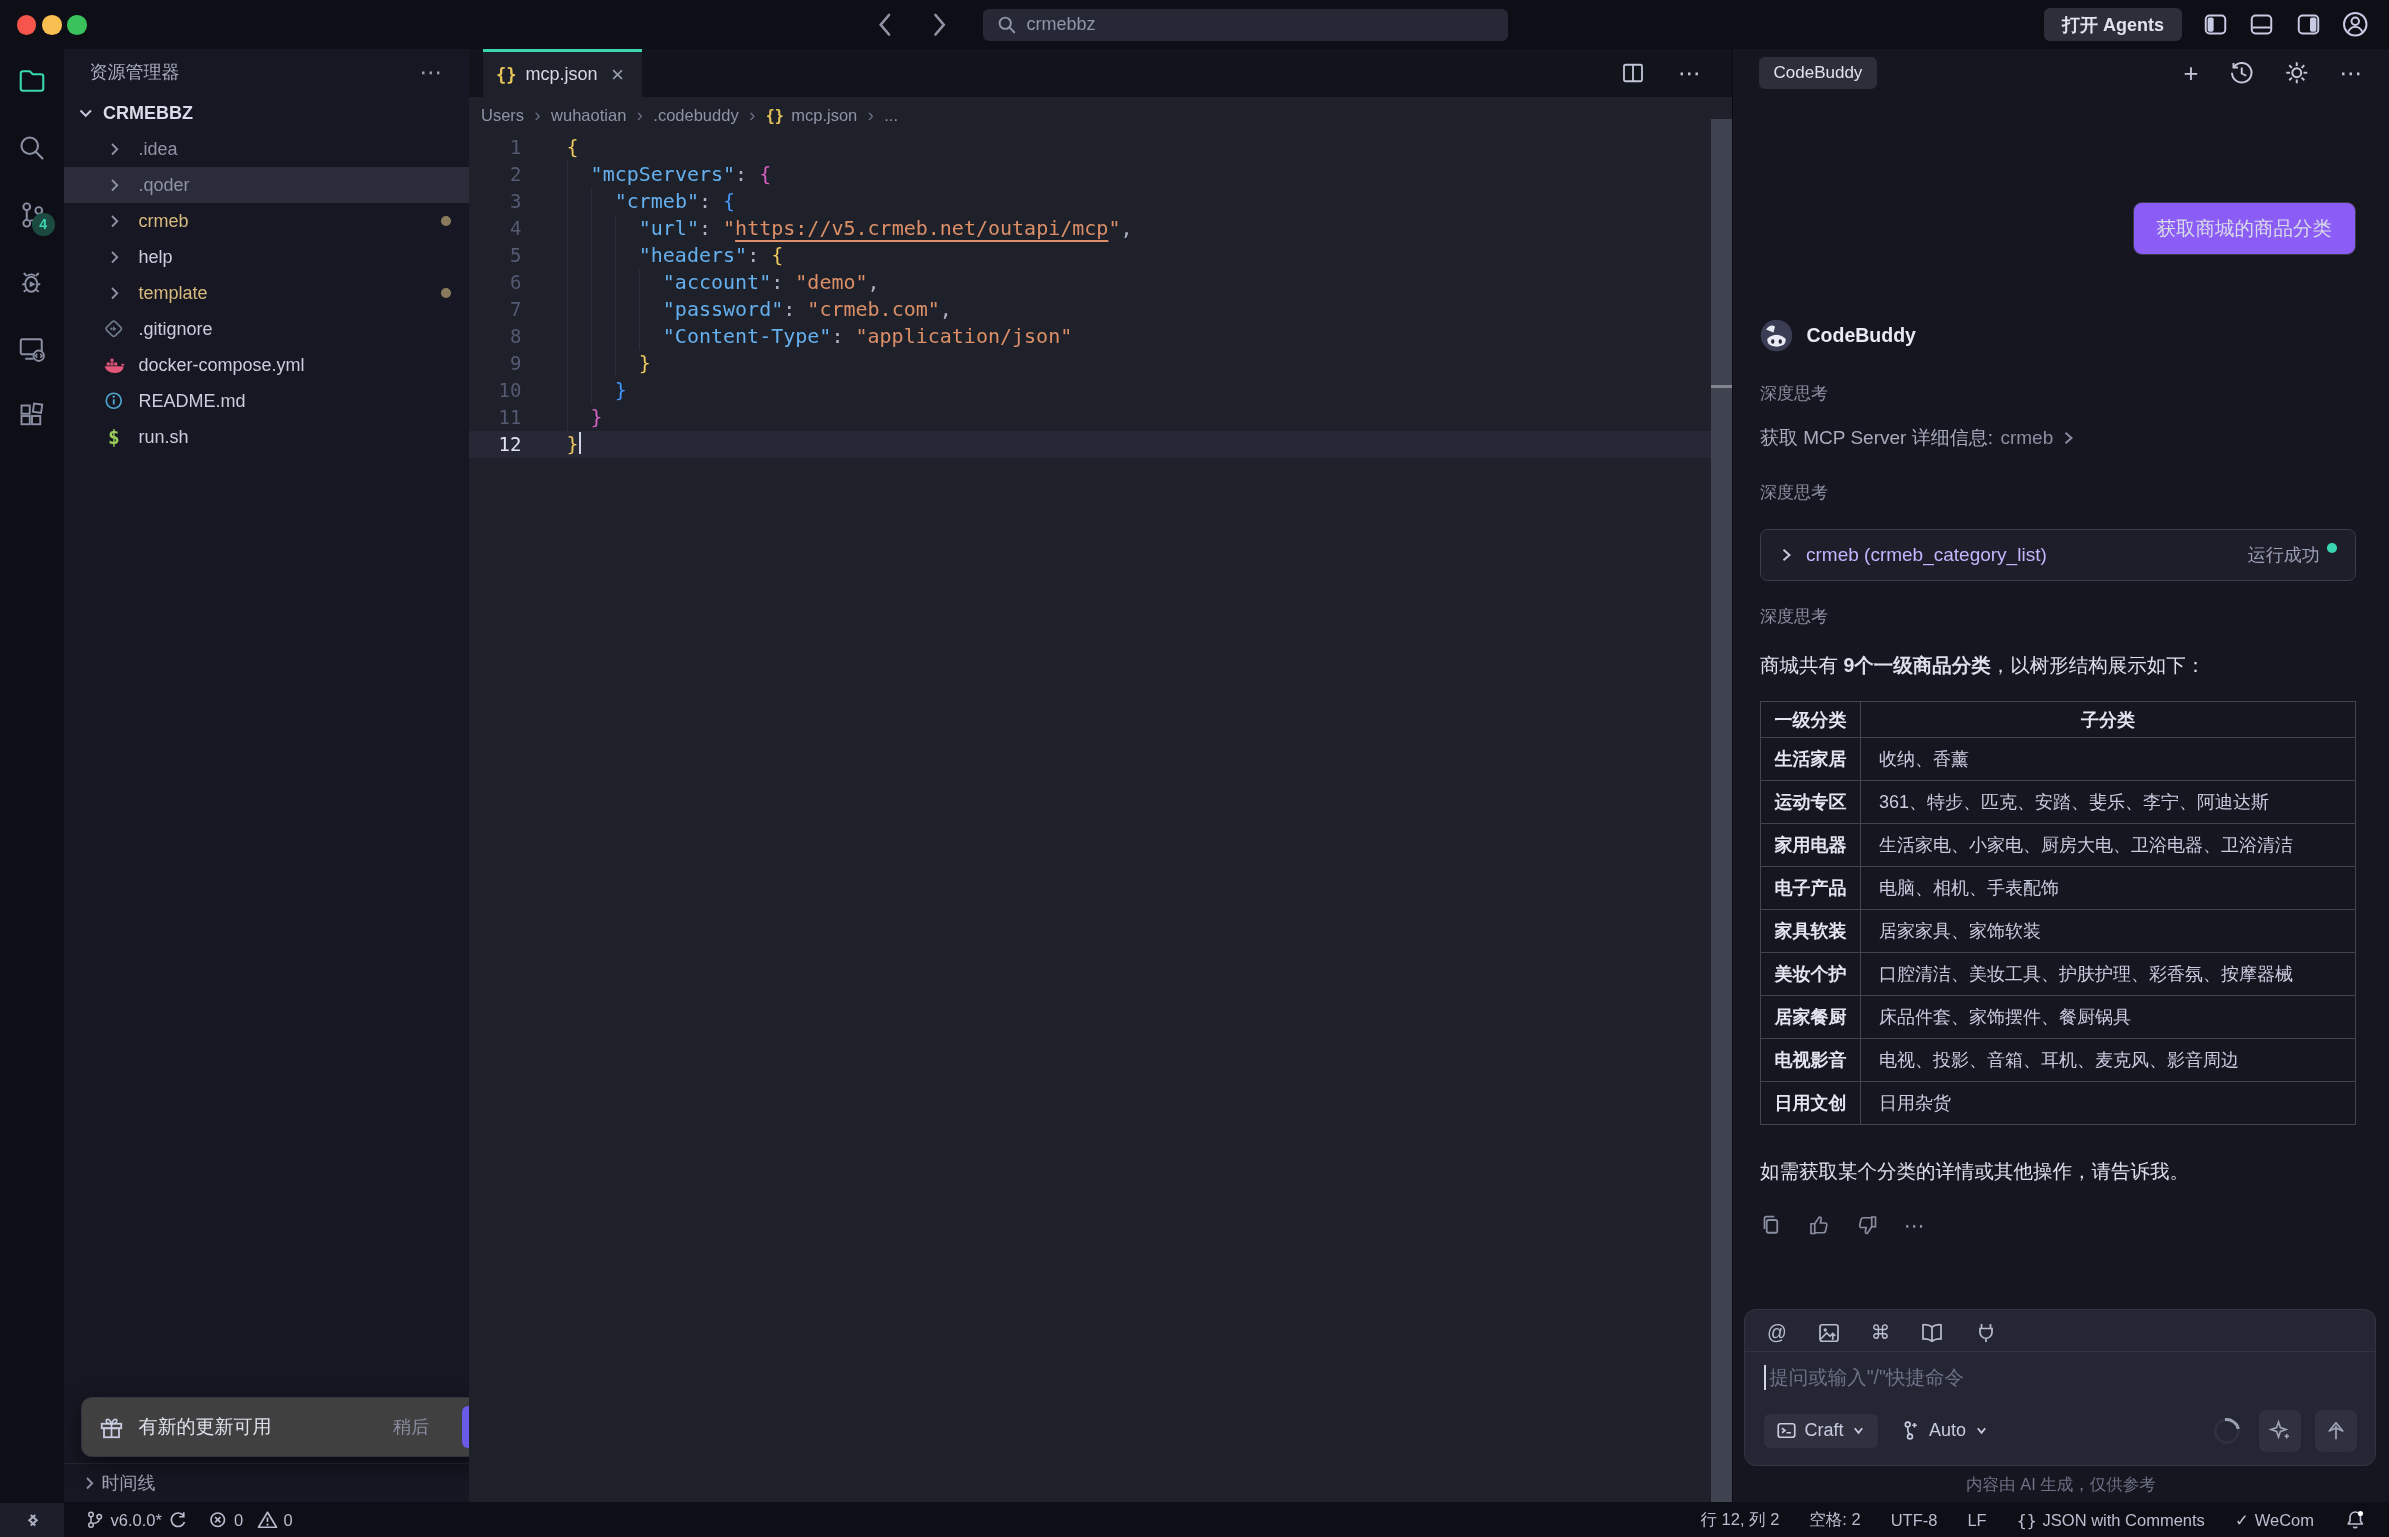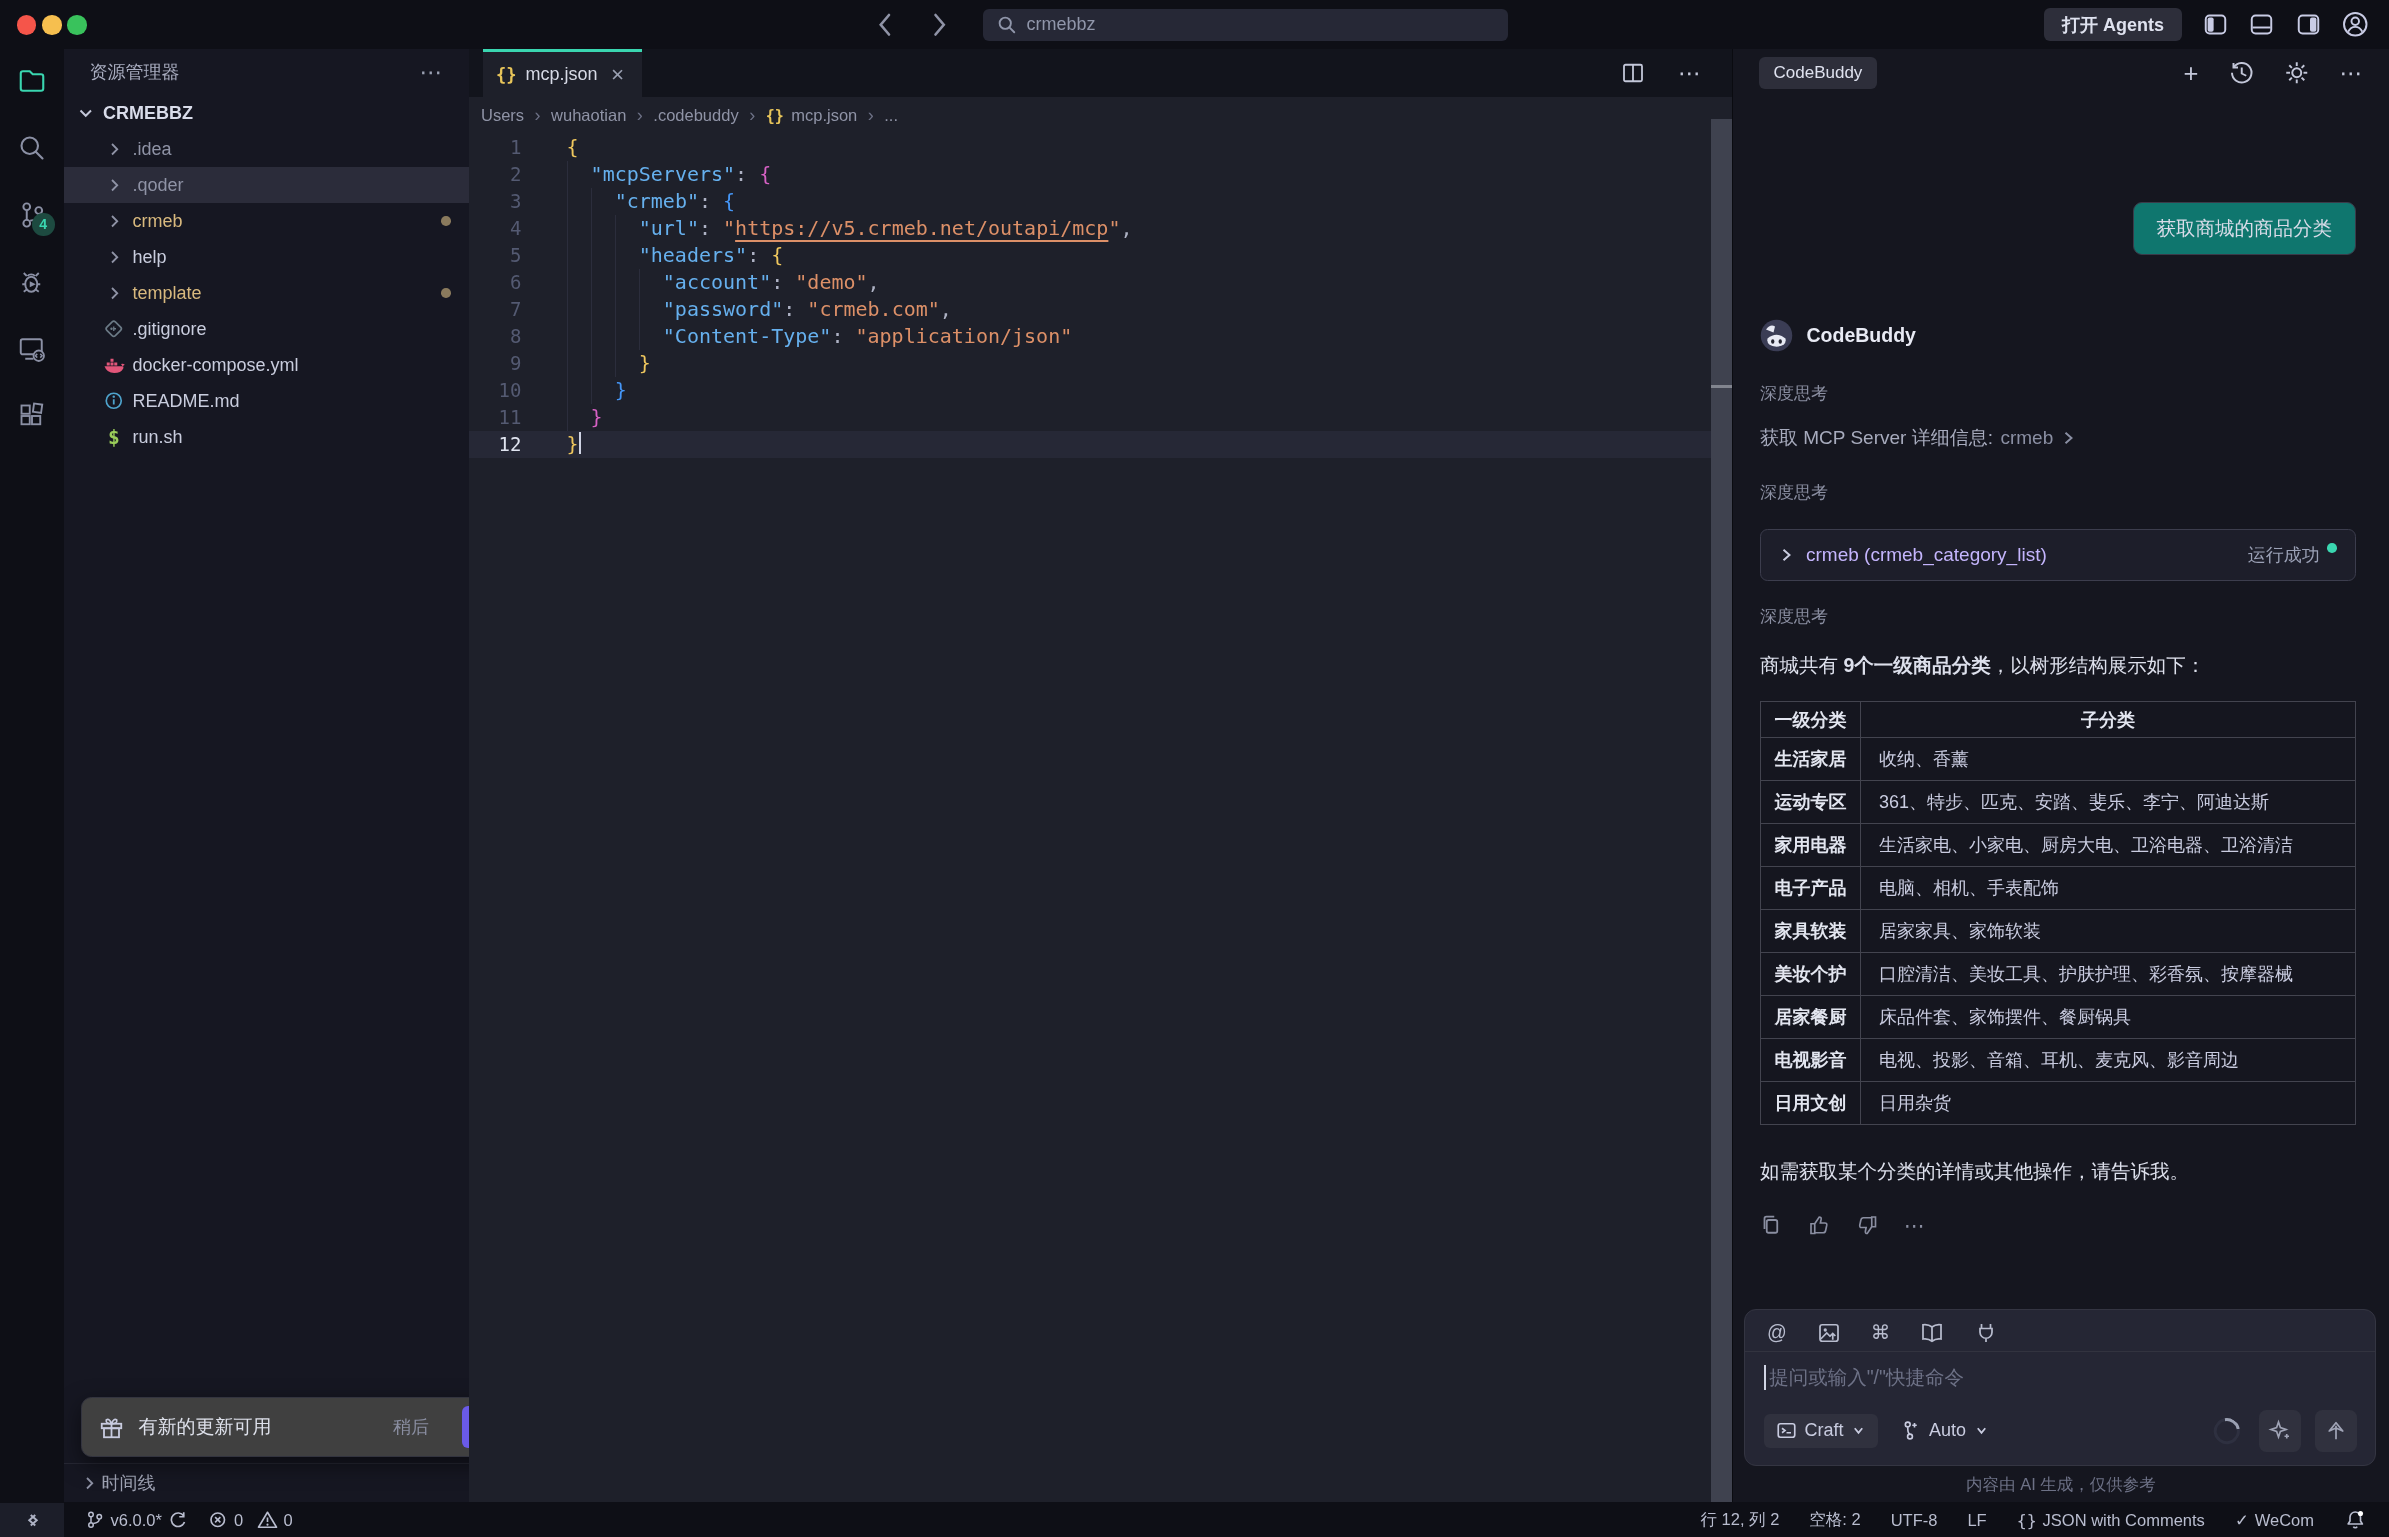--- a/index.html
+++ b/index.html
@@ -27,21 +27,21 @@
     color:#3ad6b0; font-size:14.2px; font-weight:700; display:flex; align-items:center; justify-content:center; }
 
   
   #sidebar { left:64px; top:49px; width:405px; height:1453px; background:#161722; overflow:hidden; }
   #sb-head { height:46px; display:flex; align-items:center; justify-content:space-between; padding:0 25.5px; color:#a9adc0; font-size:18px; }
   #sb-head .more { color:#9aa0b2; font-size:22.5px; letter-spacing:1.5px; }
   #root-row { height:36px; display:flex; align-items:center; gap:7.5px; padding-left:12px; color:#d9dcea; font-weight:700; font-size:18px; }
   .trow { height:36px; display:flex; align-items:center; font-size:18px; position:relative; }
   .trow .chev { width:25.5px; margin-left:37px; color:#8f93a6; }
   .trow .ficon { width:25.5px; margin-left:37px; display:flex; justify-content:center; }
-  .trow .lbl { margin-left:6px; }
+  .trow .lbl { margin-left:12px; }
   .trow.selected { background:#2b2c3a; }
   .trow .dot { position:absolute; right:18px; width:9.7px; height:9.7px; border-radius:50%; background:#8a7a5d; }
   .c-dim { color:#8f93a6; } .c-mod { color:#d8b97e; } .c-norm { color:#c9cdde; }
   #timeline-row { position:absolute; left:0; right:0; bottom:0; height:39px; border-top:1.5px solid #262733;
     display:flex; align-items:center; color:#a0a4b5; font-size:18px;font-family:Liberation Serif, serif; }
   #timeline-row .chev { width:25.5px; margin-left:12px; color:#8f93a6; }
 
   
   #toast { left:16.5px; bottom:45px; width:510px; height:60px; background:#404040; border:1.5px solid #33343f; border-radius:10.5px;
     display:flex; align-items:center; padding:0 16.5px; gap:13.5px; box-shadow:0 7.5px 22.5px rgba(0,0,0,.5); z-index:30; }
@@ -75,21 +75,21 @@
   .caret { display:inline-block; width:2.2px; height:22.5px; background:#d0d4e4; vertical-align:-3px; }
   #ed-scrollbar { position:absolute; right:0; top:70px; bottom:0; width:21px; background:#3f424f; }
   #ed-scrollbar .mark { position:absolute; top:266px; left:0; right:0; height:3px; background:#82858f; }
 
   
   #panel { left:1732px; top:49px; width:657px; height:1453px; background:#15161f; border-left:1.5px solid #0a0b10; }
   #pn-head { height:48px; display:flex; align-items:center; padding:0 25.5px; }
   #pn-tab { background:#2d2e3a; border-radius:6px; height:31.5px; padding:0 15px; display:flex; align-items:center; color:#dfe2ef; font-size:17px; }
   #pn-icons { margin-left:auto; display:flex; align-items:center; gap:30px; color:#c3c7d9; }
   #chat { position:absolute; left:27px; right:33px; top:48px; bottom:210px; overflow:hidden; display:flex; flex-direction:column; }
-  #bubble { align-self:flex-end; margin-top:105px; background:#0f766e; border:1.5px solid #3a3b49; border-radius:9px;
+  #bubble { align-self:flex-end; margin-top:105px; background:#8b5cf6; border:1.5px solid #3a3b49; border-radius:9px;
     padding:12px 23px; color:#d8dbe8; font-size:19.5px; }
   #asst-row { display:flex; align-items:center; gap:13.5px; margin-top:64px; }
   #asst-name { color:#e8eaf4; font-size:19.5px; font-weight:700; }
   .thinking { color:#8a8ea1; font-size:17px; margin-top:30px; }
   #step1 { margin-top:19.5px; font-size:19px; color:#a7abbd; display:flex; align-items:center; gap:7.5px; }
   #step1 .tgt { color:#8a8fa3; }
   #toolbox { margin-top:25.5px; height:52px; border:1.5px solid #3c3d4d; background:#1d1e2a; border-radius:7.5px;
     display:flex; align-items:center; padding:0 18px; gap:12px; }
   #toolbox .nm { color:#c4b5fd; font-size:19px; }
   #toolbox .st { margin-left:auto; color:#9aa0b5; font-size:18px; display:flex; gap:7.5px; }

